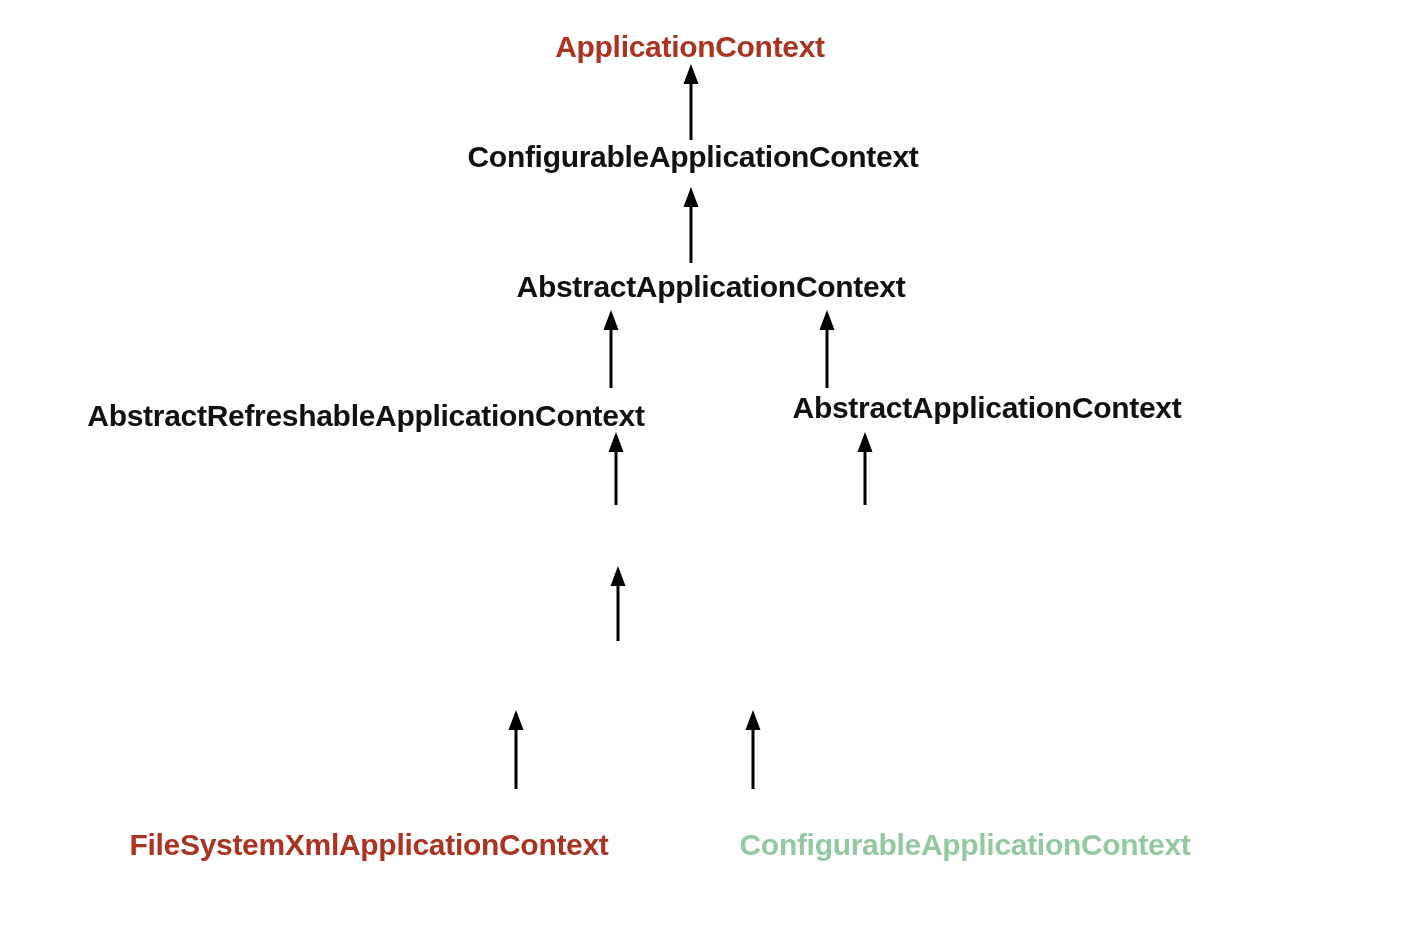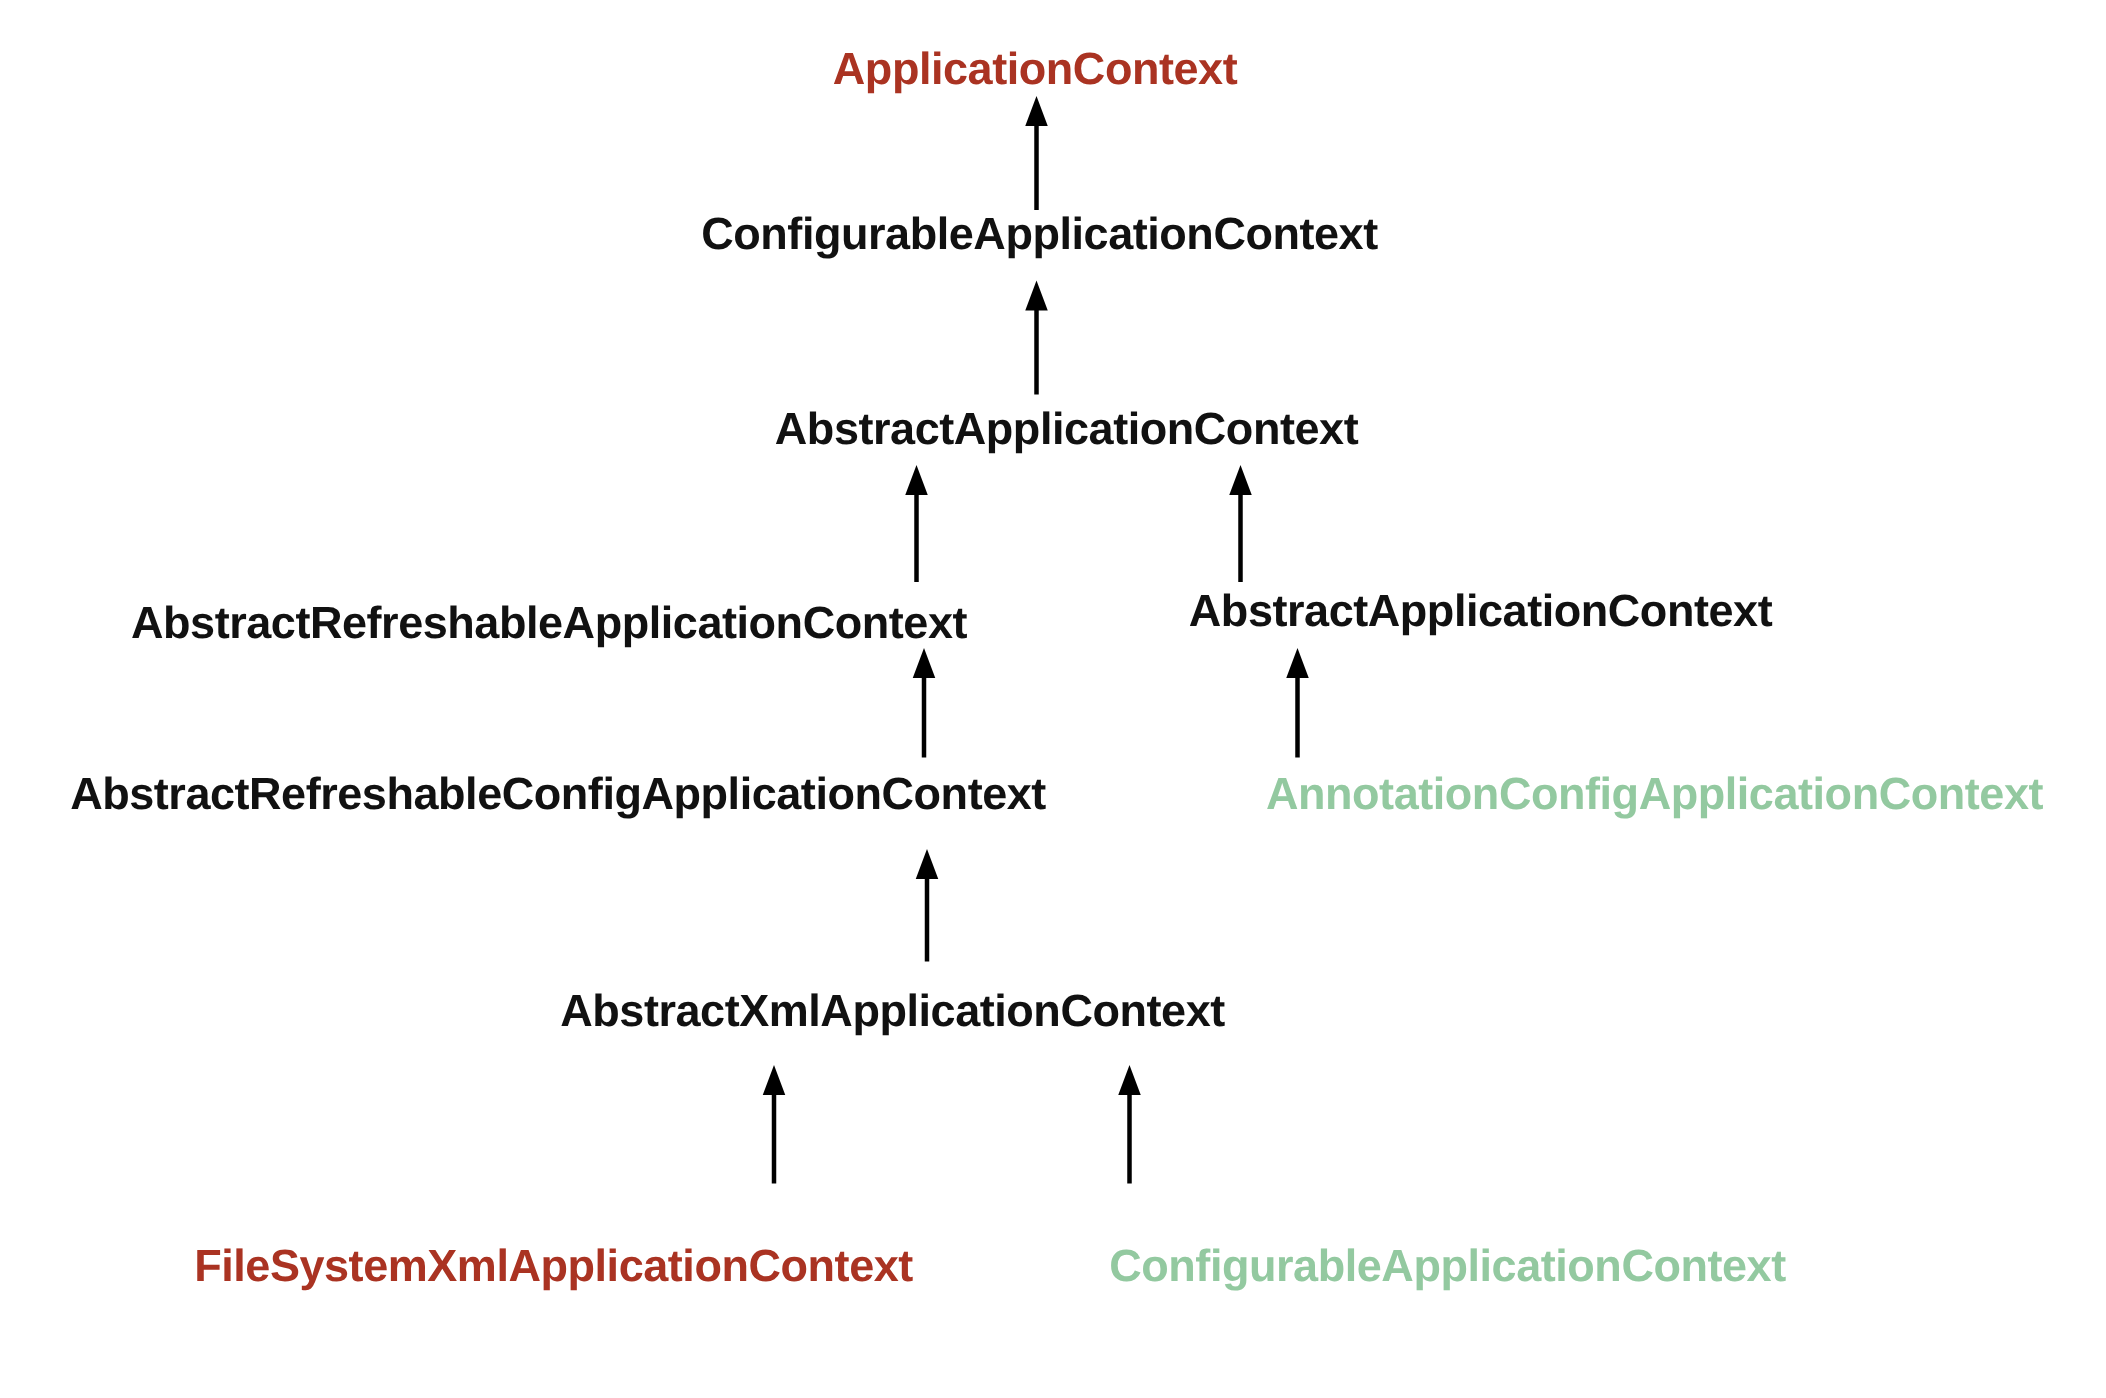--- a/index.html
+++ b/index.html
@@ -92,19 +92,16 @@
       <line x1="753" y1="789" x2="753" y2="726"></line>
       <polygon points="753,710 745.5,730 760.5,730"></polygon>
     </g>
   </svg>
 
   <div class="node" style="left: 690px; top: 47px; color: rgb(170, 51, 34);">ApplicationContext</div>
   <div class="node" style="left: 693px; top: 157px; color: rgb(17, 17, 17);">ConfigurableApplicationContext</div>
   <div class="node" style="left: 711px; top: 287px; color: rgb(17, 17, 17);">AbstractApplicationContext</div>
   <div class="node" style="left: 366px; top: 416px; color: rgb(17, 17, 17);">AbstractRefreshableApplicationContext</div>
   <div class="node" style="left: 987px; top: 408px; color: rgb(17, 17, 17);">AbstractApplicationContext</div>
-  <div class="node" style="left: 372px; top: 530px; color: rgb(17, 17, 17);">AbstractRefreshableConfigApplicationContext</div>
-  <div class="node" style="left: 1103px; top: 530px; color: rgb(147, 201, 160);">AnnotationConfigApplicationContext</div>
-  <div class="node" style="left: 595px; top: 675px; color: rgb(17, 17, 17);">AbstractXmlApplicationContext</div>
   <div class="node" style="left: 369px; top: 845px; color: rgb(170, 51, 34);">FileSystemXmlApplicationContext</div>
   <div class="node" style="left: 965px; top: 845px; color: rgb(147, 201, 160);">ConfigurableApplicationContext</div>
 
 </div>
 
 </body></html>

